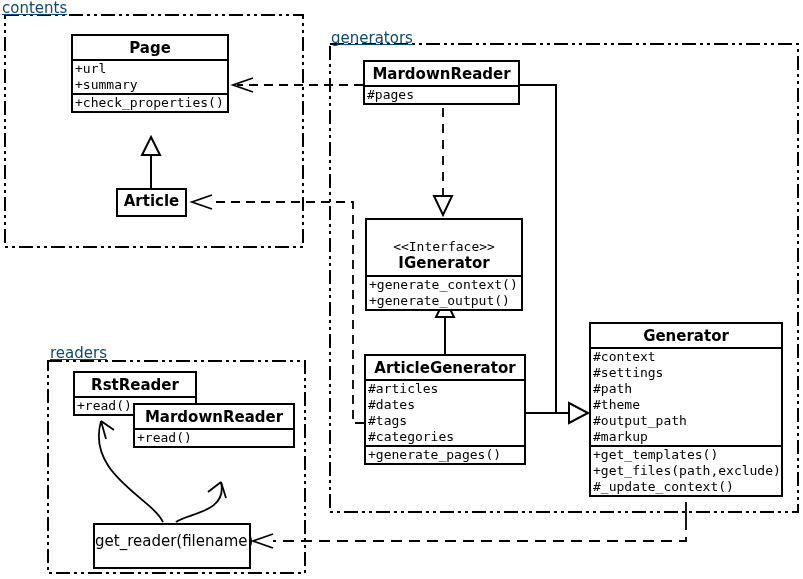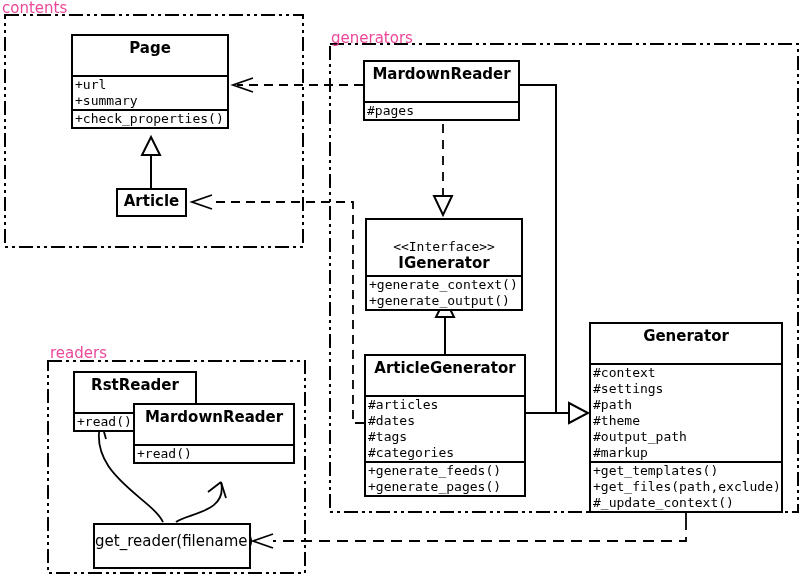--- a/index.html
+++ b/index.html
@@ -4,29 +4,29 @@
 <style>
   html,body { margin:0; padding:0; background:#fff; }
   #stage {
     position:relative; width:803px; height:579px;
     background:#ffffff; overflow:hidden;
     font-family:"DejaVu Sans", sans-serif; color:#000;
   }
   #connectors { position:absolute; left:0; top:0; z-index:1; }
   .pkg-label {
     position:absolute; z-index:3; font:15px "DejaVu Sans", sans-serif;
-    color:#ec4899; line-height:16px; white-space:nowrap;
+    color:#0c4a6e; text-decoration:underline; line-height:16px; white-space:nowrap;
   }
   .uml-class {
     position:absolute; z-index:2; background:#fff;
     border:2px solid #000; box-sizing:border-box;
   }
   .uml-title {
     font:bold 15px "DejaVu Sans", sans-serif; text-align:center;
-    padding:3px 2px 18px 2px; white-space:nowrap; overflow:hidden;
+    padding:3px 2px 2px 2px; white-space:nowrap; overflow:hidden;
   }
   .uml-stereotype {
     font:13px "DejaVu Sans Mono", monospace; text-align:center;
     padding-top:3px; white-space:nowrap;margin-top:16px;
   }
   .uml-name2 {
     font:bold 15px "DejaVu Sans", sans-serif; text-align:center;
     padding-bottom:3px; white-space:nowrap;
   }
   .uml-comp {
@@ -135,21 +135,20 @@
 
   <div class="uml-class" style="left:364px; top:354px; width:162px;">
     <div class="uml-title">ArticleGenerator</div>
     <div class="uml-comp">
       <div class="uml-line">#articles</div>
       <div class="uml-line">#dates</div>
       <div class="uml-line">#tags</div>
       <div class="uml-line">#categories</div>
     </div>
     <div class="uml-comp">
-      <div class="uml-line">+generate_feeds()</div>
       <div class="uml-line">+generate_pages()</div>
     </div>
   </div>
 
   <div class="uml-class" style="left:589px; top:322px; width:194px;">
     <div class="uml-title">Generator</div>
     <div class="uml-comp">
       <div class="uml-line">#context</div>
       <div class="uml-line">#settings</div>
       <div class="uml-line">#path</div>

